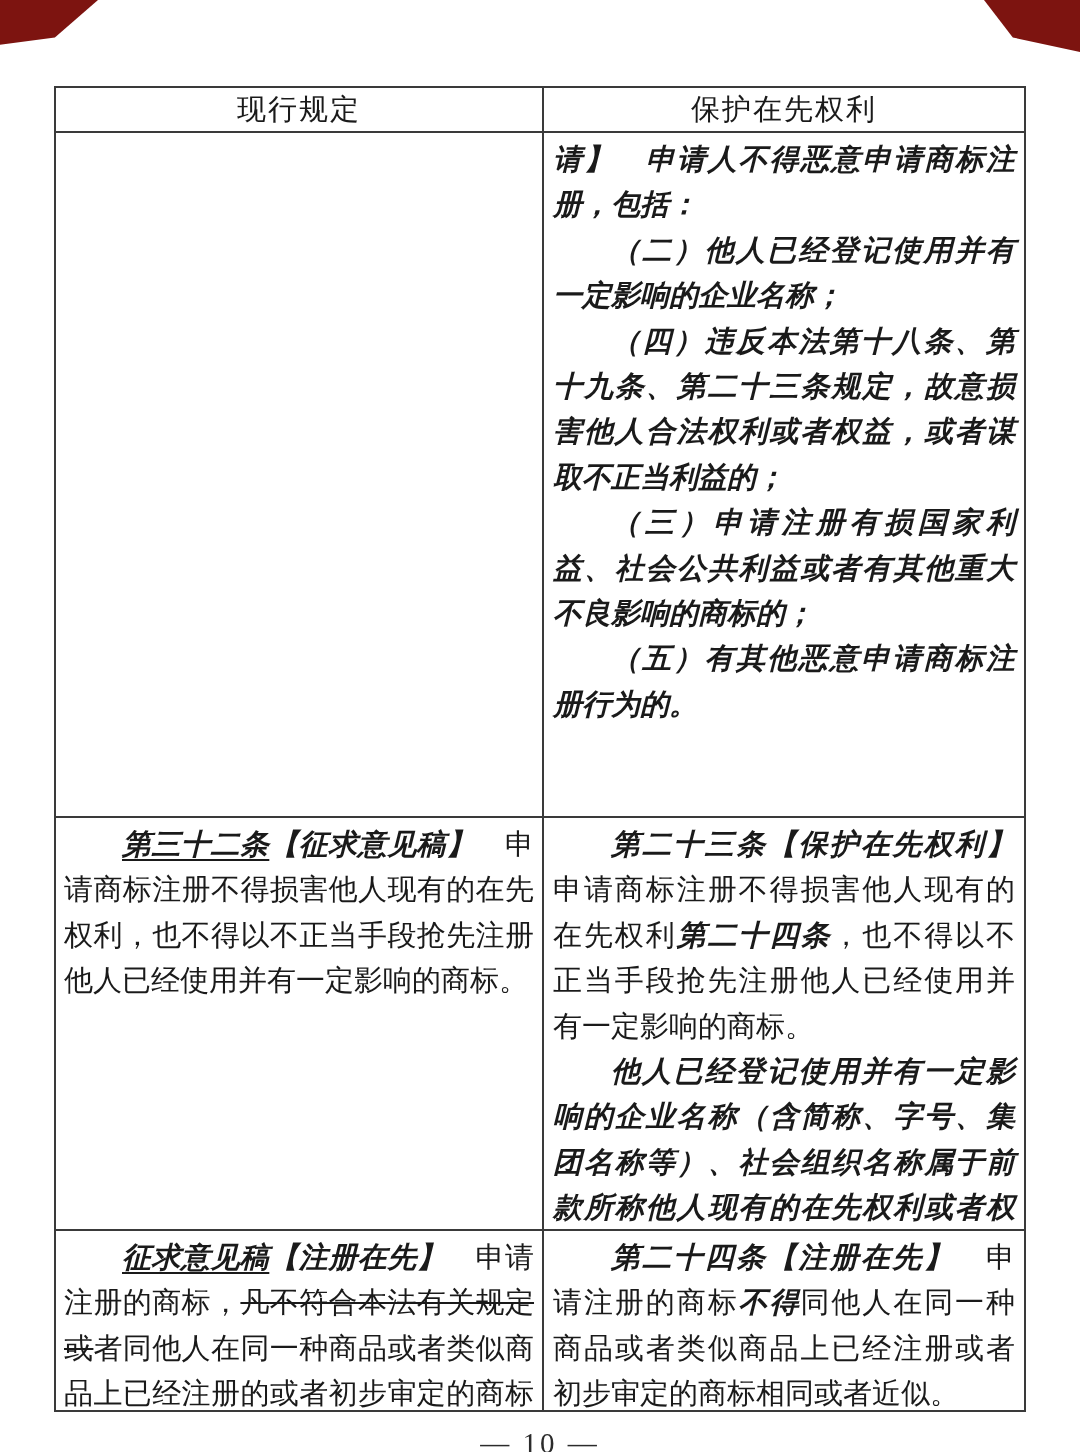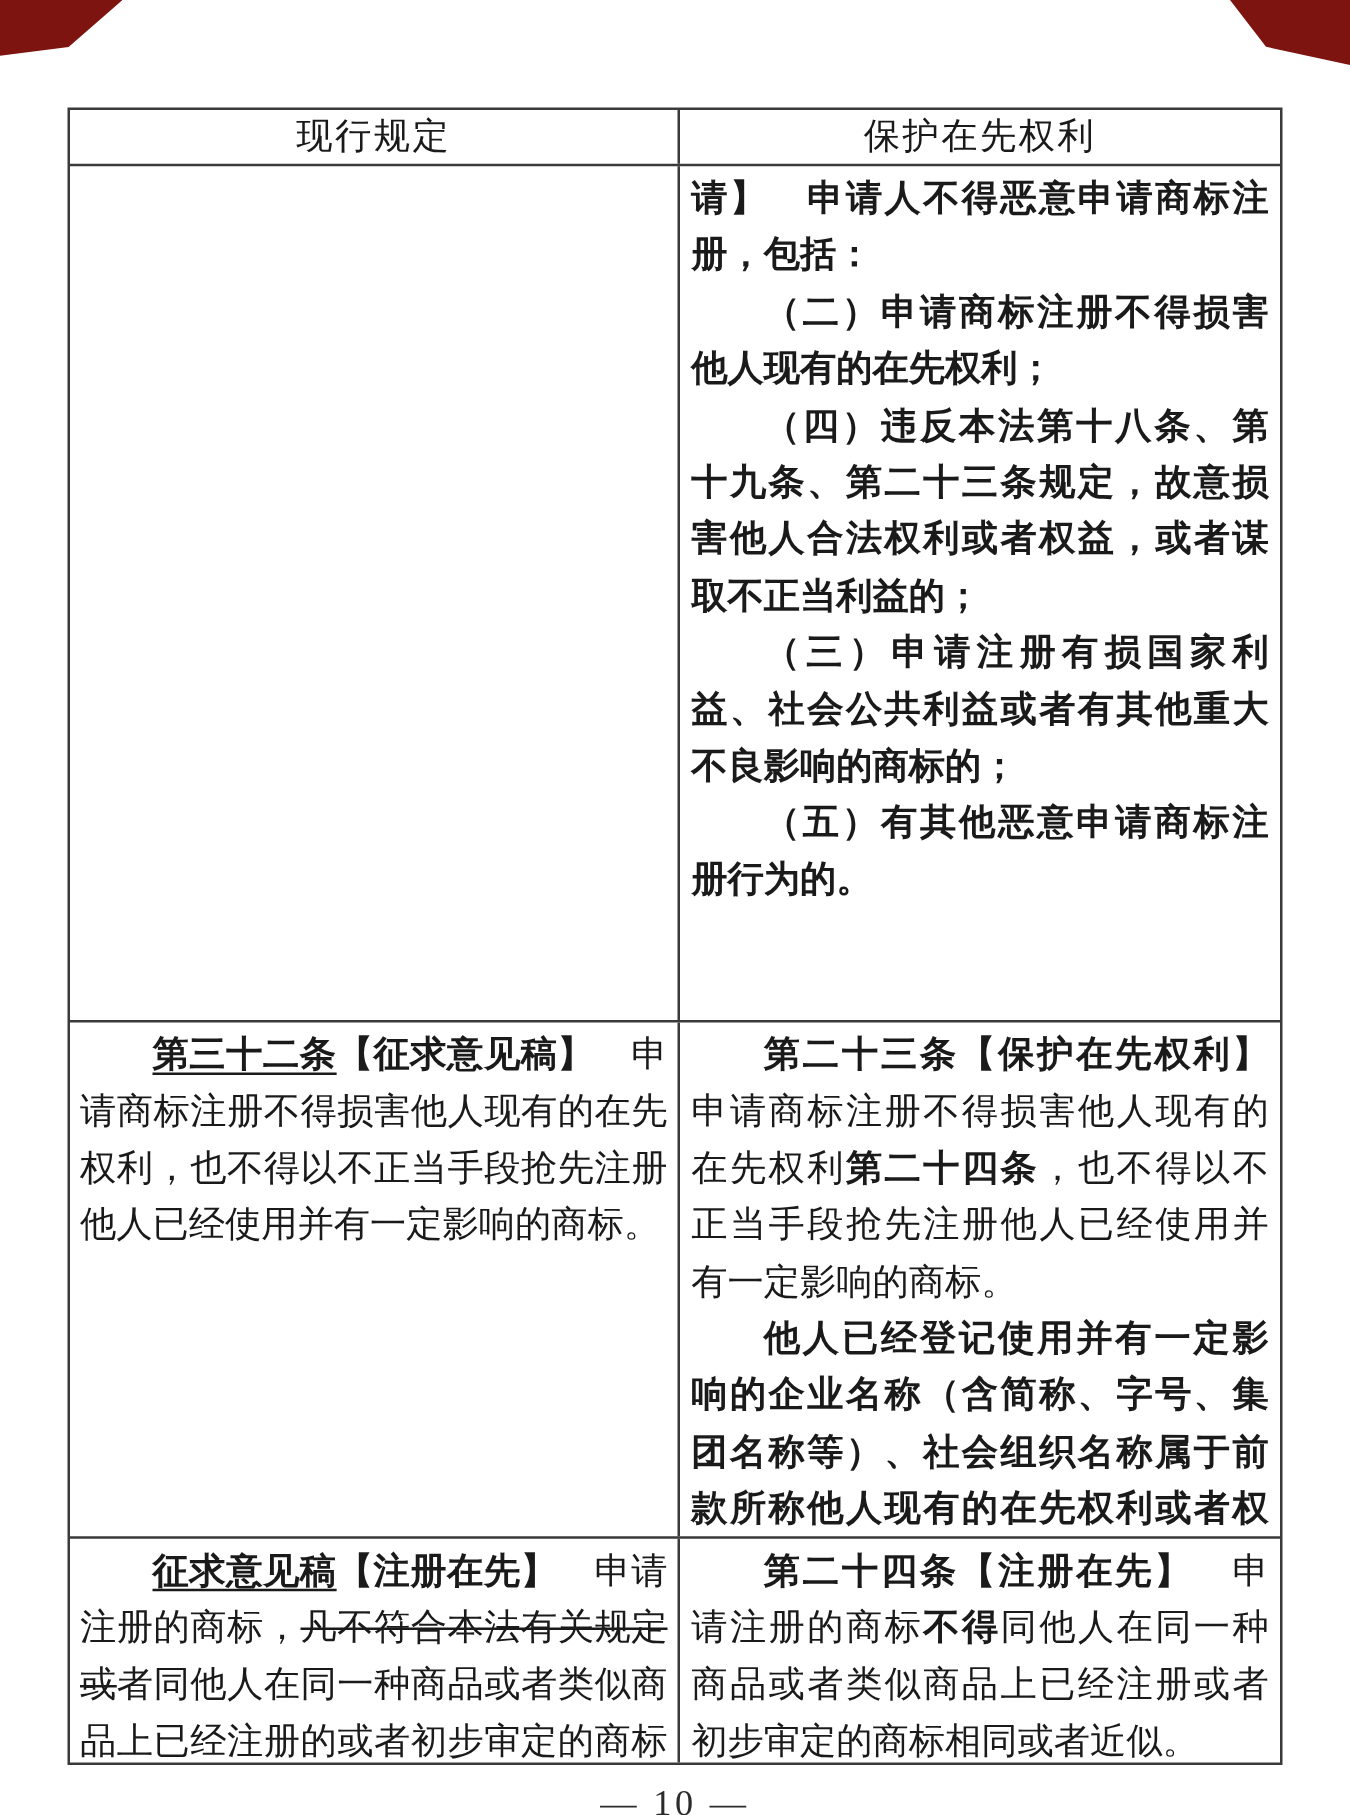--- a/index.html
+++ b/index.html
@@ -26,21 +26,21 @@
   .cr{width:480px;padding:4px 9px 0 9px;}
   .hrow{height:43px;}
   .hrow .cl,.hrow .cr{display:flex;align-items:center;justify-content:center;padding:0;}
   .hcell{font-family:"Liberation Sans","DejaVu Sans",sans-serif;font-weight:400;letter-spacing:2px;}
   .r1{height:683px;}
   .r2{height:411px;}
   .r3{height:179px;}
   .para{margin:0;text-align:justify;text-indent:2em;}
   .para.noind{text-indent:0;}
   
-  .add,.hd,.hdu{font-family:"Liberation Sans","DejaVu Sans",sans-serif;font-weight:600;}
+  .add,.hd,.hdu{font-family:"Liberation Sans","DejaVu Sans",sans-serif;font-weight:600;font-style:italic;}
   .hd,.hdu{font-weight:700;}
   .hdu{text-decoration:underline;text-decoration-thickness:2px;text-underline-offset:5px;}
   .st{text-decoration:line-through;text-decoration-thickness:2px;}
   .footer{
     position:absolute;left:0;top:1427px;width:100%;
     text-align:center;font-size:29px;color:#2b2b2b;letter-spacing:3px;
   }
 </style>
 </head>
 <body>
@@ -56,21 +56,21 @@
     </div>
     <div class="cr">
       <span class="hcell">保护在先权利</span>
     </div>
   </div>
 
   <div class="row r1">
     <div class="cl"></div>
     <div class="cr">
       <p class="para noind"><span class="add">请】　申请人不得恶意申请商标注册，包括：</span></p>
-      <p class="para"><span class="add">（二）申请商标注册不得损害他人现有的在先权利；</span></p>
+      <p class="para"><span class="add">（二）他人已经登记使用并有一定影响的企业名称；</span></p>
       <p class="para"><span class="add">（四）违反本法第十八条、第十九条、第二十三条规定，故意损害他人合法权利或者权益，或者谋取不正当利益的；</span></p>
       <p class="para"><span class="add">（三）申请注册有损国家利益、社会公共利益或者有其他重大不良影响的商标的；</span></p>
       <p class="para"><span class="add">（五）有其他恶意申请商标注册行为的。</span></p>
     </div>
   </div>
 
   <div class="row r2">
     <div class="cl">
       <p class="para">
         <span class="hdu">第三十二条</span><span class="hd">【征求意见稿】</span><span>　</span><span>申请商标注册不得损害他人现有的在先权利，也不得以不正当手段抢先注册他人已经使用并有一定影响的商标。</span>

